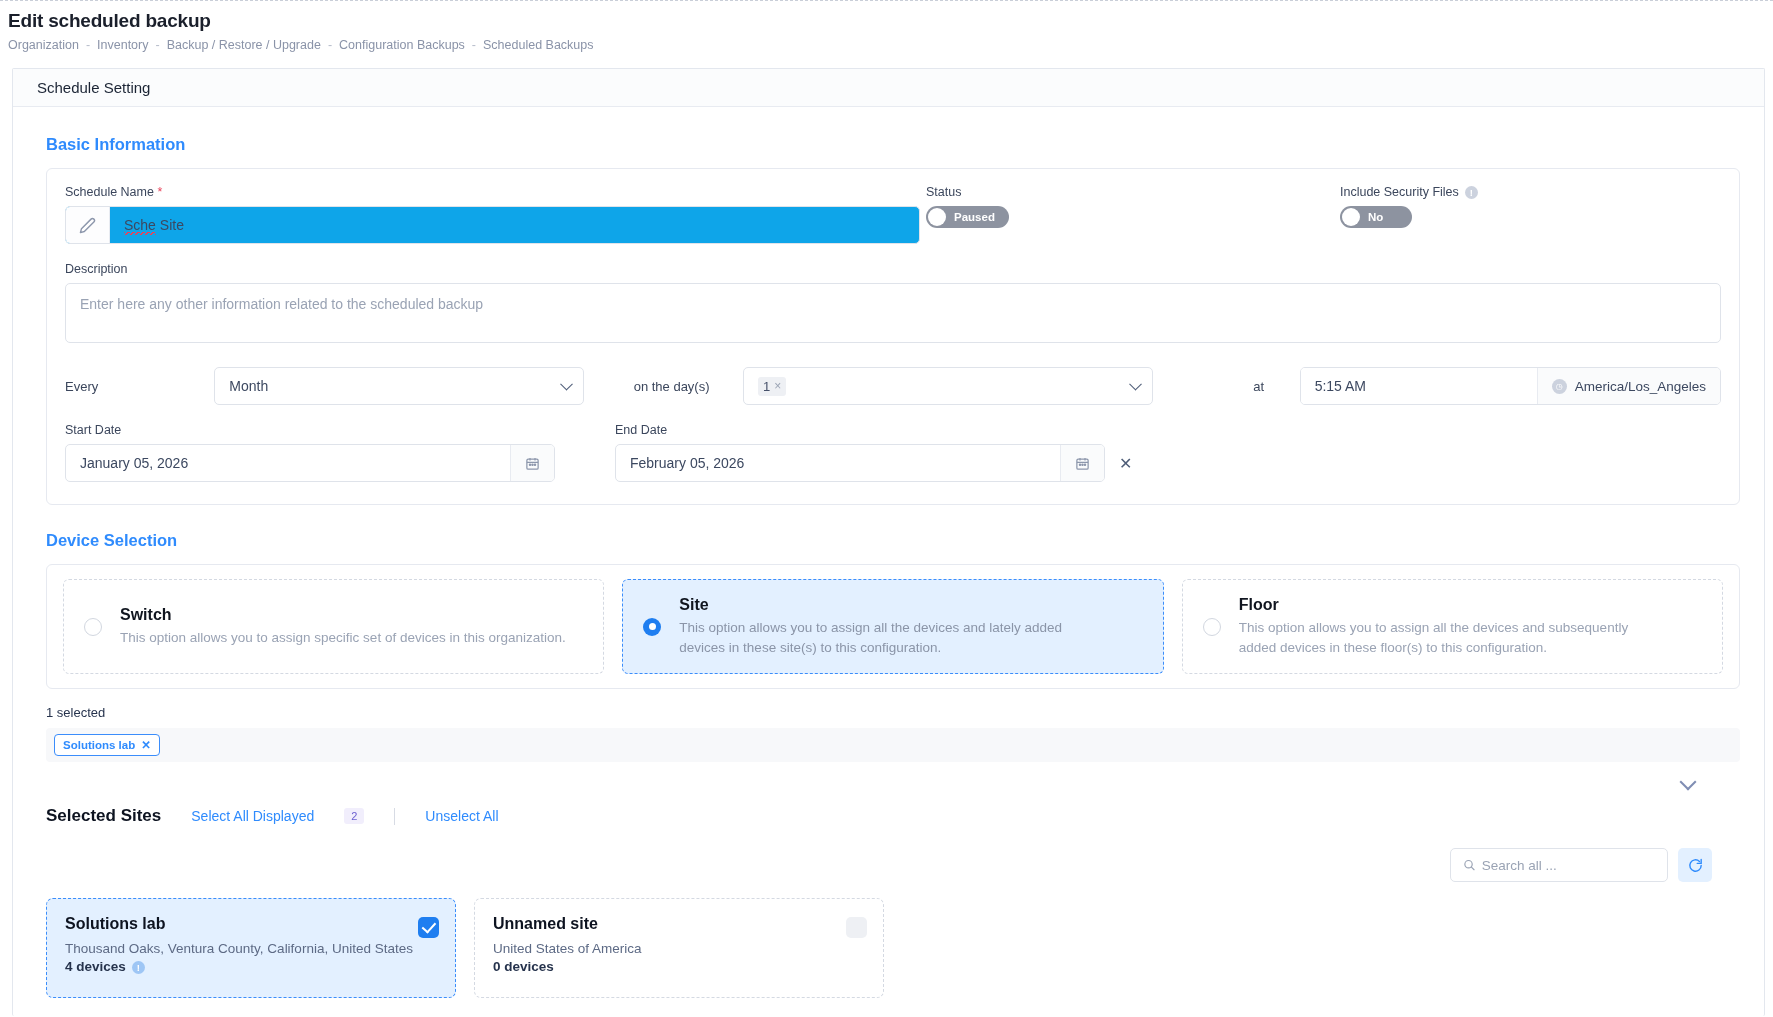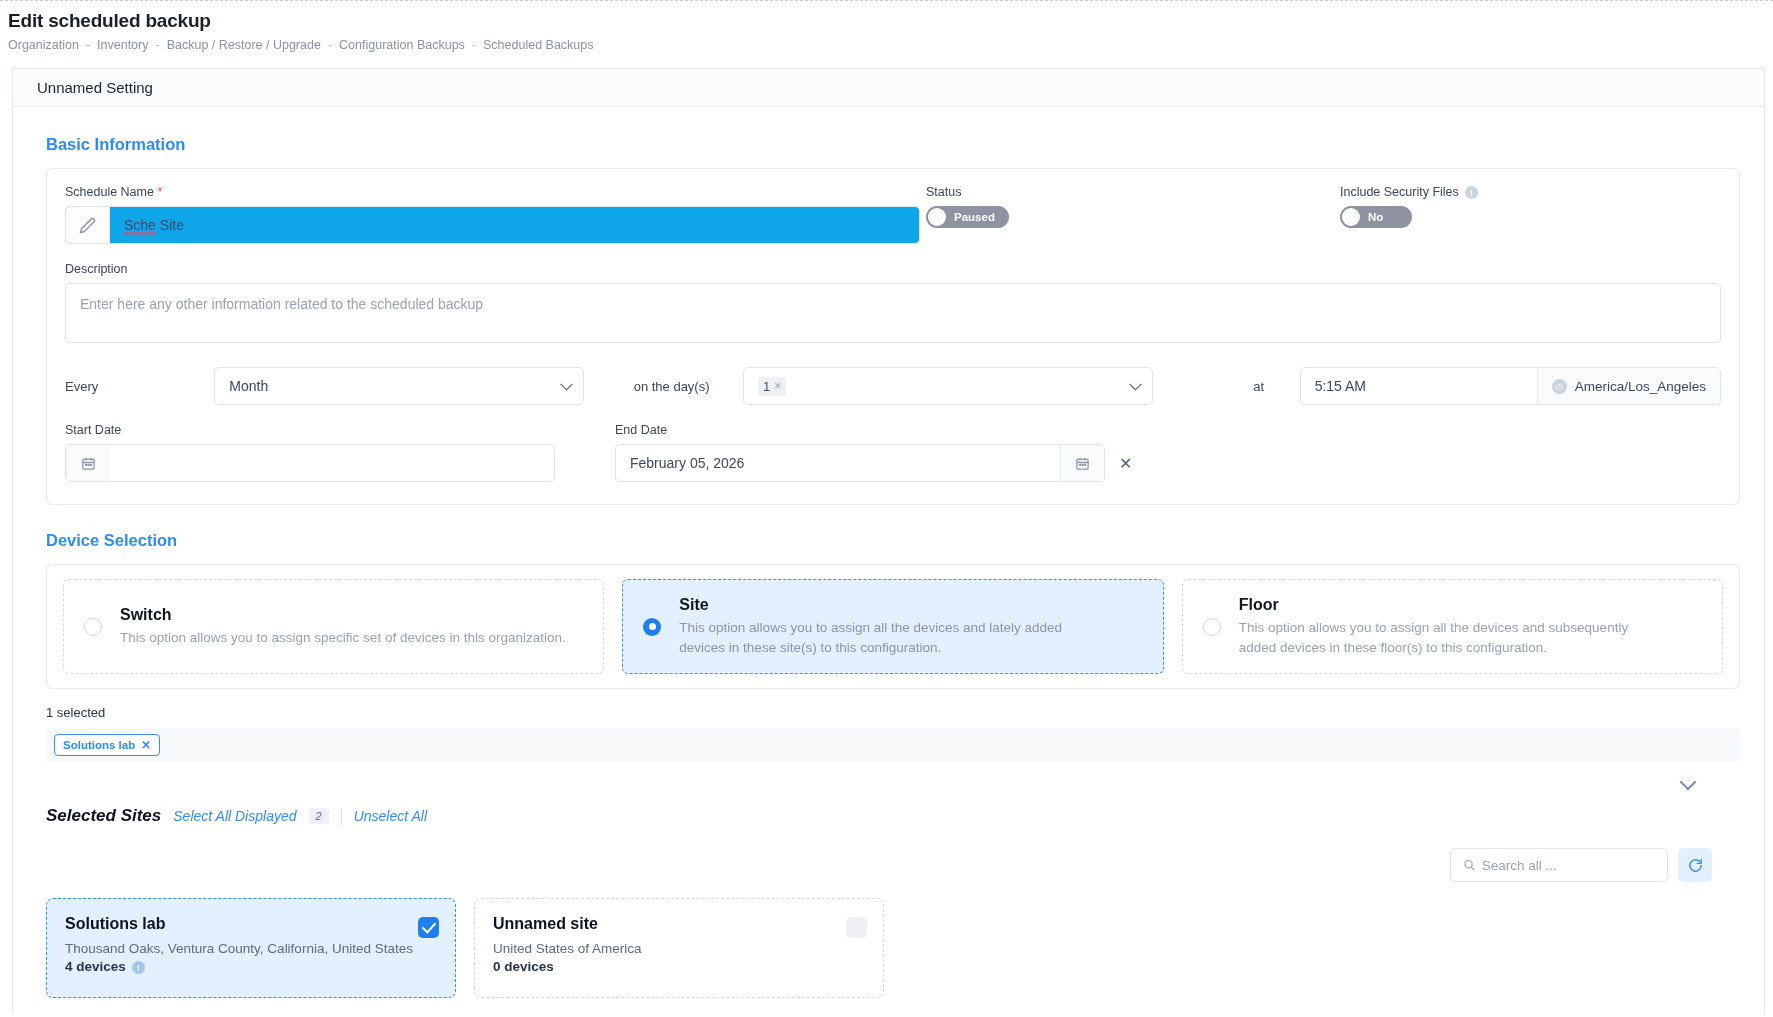--- a/index.html
+++ b/index.html
@@ -159,21 +159,21 @@
   }
   .chip-site {
     display:inline-flex; align-items:center; gap:6px;
     border:1px solid #3b8dfb; color:#2f8bfd; border-radius:4px;
     padding:3px 8px; font-size:11.5px; font-weight:bold; background:#fff;
   }
   .expand-row { display:flex; justify-content:flex-end; padding-right:48px; margin-top:14px; }
   .chev-dn { width:12px; height:12px; border-right:2px solid #7f8db3; border-bottom:2px solid #7f8db3; transform:rotate(45deg); }
 
   
-  .sites-head { display:flex; align-items:center; gap:12px; margin:18px 0 0 11px;font-style:italic; }
+  .sites-head { display:flex; align-items:center; gap:30px; margin:18px 0 0 11px; }
   .sites-title { font-size:17px; font-weight:bold; color:#0d1320; }
   .link { color:#2f8bfd; font-size:14px; cursor:pointer; }
   .badge { background:#f1eefc; color:#6b5fd0; font-size:11px; border-radius:3px; padding:2px 7px; }
   .divider-v { width:1px; height:17px; background:#d7dbe4; }
 
   .search-row { display:flex; justify-content:flex-end; align-items:center; gap:10px; margin:22px 30px 0 0; }
   .search-box {
     width:218px; height:34px; border:1px solid #dfe3ea; border-radius:5px;
     display:flex; align-items:center; gap:6px; padding:0 12px; background:#fff;
   }
@@ -219,21 +219,21 @@
       <span class="crumb-sep">-</span>
       <a>Backup / Restore / Upgrade</a>
       <span class="crumb-sep">-</span>
       <a>Configuration Backups</a>
       <span class="crumb-sep">-</span>
       <a>Scheduled Backups</a>
     </div>
   </div>
 
   <div class="panel">
-    <div class="panel-head">Unnamed Setting</div>
+    <div class="panel-head">Schedule Setting</div>
 
     <div class="panel-body">
 
       <div class="section-title">Basic Information</div>
 
       <div class="fieldset">
 
         <div class="row-top">
 
           <div class="col-name">
@@ -298,20 +298,21 @@
               <span class="clock-ic">◷</span>
               <span>America/Los_Angeles</span>
             </div>
           </div>
         </div>
 
         <div class="date-row">
           <div class="date-field">
             <span class="lbl">Start Date</span>
             <div class="date-box">
+              <div class="dv">January 05, 2026</div>
               <div class="cal">
                 <svg width="15" height="15" viewBox="0 0 24 24" fill="none" stroke="#8d97ac" stroke-width="2">
                   <rect x="3" y="5" width="18" height="16" rx="2"></rect>
                     <path d="M3 10h18M8 3v4M16 3v4"></path>
                   <circle cx="8" cy="14" r="1" fill="#8d97ac"></circle>
                     <circle cx="12" cy="14" r="1" fill="#8d97ac"></circle>
                     <circle cx="16" cy="14" r="1" fill="#8d97ac"></circle>
                 </svg>
               </div>
             </div>

